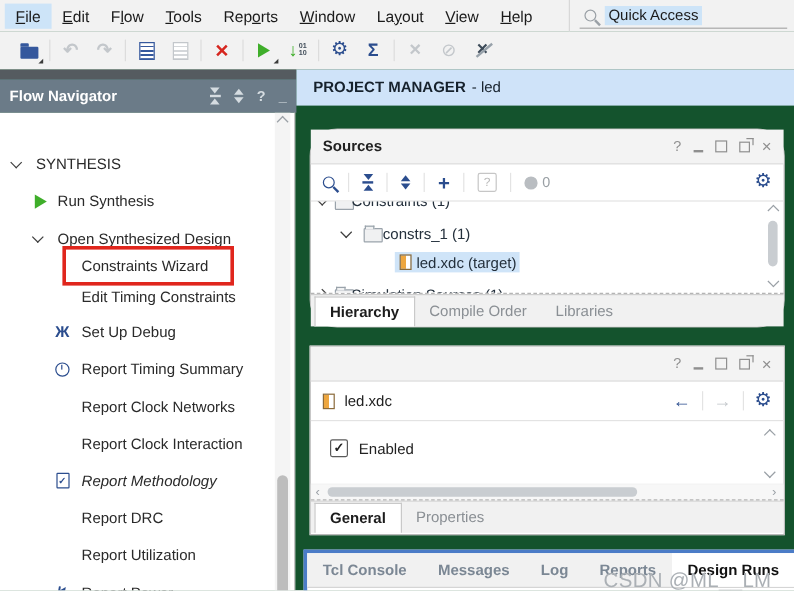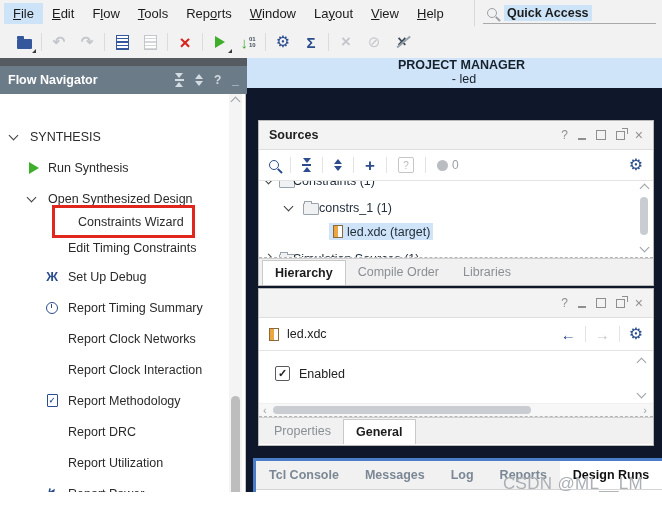--- a/index.html
+++ b/index.html
@@ -1,28 +1,28 @@
 <!DOCTYPE html>
 <html><head>
 <meta charset="utf-8">
 <style>
   html,body{margin:0;padding:0;background:#fff;}
-  #app{position:relative;width:662px;height:492px;overflow:hidden;background:#0f172a;
+  #app{position:relative;width:662px;height:492px;overflow:hidden;background:#14532d;
        font-family:"Liberation Sans",sans-serif;-webkit-font-smoothing:antialiased;}
 
   
   #menubar{position:absolute;left:0;top:0;width:662px;height:26px;background:#f2f2f2;
            display:flex;align-items:center;font-size:13px;color:#1b1b1b;padding-left:4px;box-sizing:border-box;}
   .menu-item{padding:3px 9px;white-space:nowrap;cursor:default;}
   .menu-item.active{background:#cde4f8;}
   .mn{text-decoration:underline;}
   #quick-access{margin-left:auto;align-self:stretch;display:flex;align-items:center;gap:7px;
                 border-left:1px solid #d8d8d8;padding:0 10px 0 12px;position:relative;min-width:165px;}
   #quick-access .ul{position:absolute;left:8px;right:6px;bottom:2px;height:1px;background:#a9a9a9;}
-  #qa-value{background:#cde4f8;padding:1px 3px;font-size:12.5px;color:#1b1b1b;font-weight:bold;}
+  #qa-value{background:#cde4f8;padding:1px 3px;font-size:12.5px;color:#1b1b1b;}
 
   
   #toolbar{position:absolute;left:0;top:26px;width:662px;height:32px;background:#f2f2f2;
            display:flex;align-items:center;padding-left:10px;box-sizing:border-box;}
   .tb-btn{width:26px;height:24px;display:flex;align-items:center;justify-content:center;position:relative;margin:0 1px;}
   .tb-sep{width:1px;height:18px;background:#dcdcdc;margin:0 3px;}
   .dd-corner{position:absolute;right:1px;bottom:1px;width:0;height:0;
              border-left:4px solid transparent;border-bottom:4px solid #3b3b3b;}
 
   
@@ -70,21 +70,21 @@
   .ic-clock::after{content:'';position:absolute;left:3.5px;top:1px;width:1.6px;height:4px;background:#2b4d8e;}
   .ic-clip{width:9px;height:11px;border:1.6px solid #2b4d8e;display:flex;align-items:center;justify-content:center;
            font-size:8px;color:#2b4d8e;font-weight:bold;border-radius:1px;}
   .ic-power{font-size:13px;font-weight:bold;color:#2b4d8e;line-height:1;}
   
   #fn-sb{position:absolute;right:3px;top:0;width:13px;height:418px;background:#f4f4f4;}
   #fn-sb .thumb{position:absolute;left:2px;width:9px;border-radius:5px;background:#bdbdbd;}
 
   
   #pm-bar{position:absolute;left:247px;top:58px;width:415px;height:30px;background:#cfe3f9;
-          display:flex;align-items:center;padding-left:14px;box-sizing:border-box;font-size:12.5px;color:#16212c;flex-direction:column;}
+          display:flex;align-items:center;padding-left:14px;box-sizing:border-box;font-size:12.5px;color:#16212c;}
   #pm-bar b{font-weight:bold;} #pm-bar .sub{margin-left:5px;}
   .panel{position:absolute;background:#fff;border:1px solid #b9b9b9;box-sizing:border-box;}
   .p-title{height:29px;background:#f3f3f3;border-bottom:1px solid #dedede;display:flex;align-items:center;
            padding:0 10px;box-sizing:border-box;}
   .p-title .t{font-weight:bold;font-size:12.5px;color:#222;}
   .win-icons{margin-left:auto;display:flex;align-items:center;gap:10px;color:#8f8f8f;font-size:12px;}
   .wi-min{width:8px;height:8px;border-bottom:2px solid #8f8f8f;}
   .wi-max{width:8px;height:8px;border:1.3px solid #8f8f8f;}
   .wi-float{width:7px;height:7px;border:1.3px solid #8f8f8f;position:relative;}
   .wi-float::after{content:'';position:absolute;right:-4px;top:-4px;width:5px;height:5px;
@@ -245,21 +245,21 @@
           <span class="fn-ic" style="left: 26px;">
             <span class="ic-play sm"></span>
           </span>
           <span class="lbl" style="left: 48px;">Run Synthesis</span>
         </div>
         <div class="fn-row" style="top: 96px;">
           <span class="cv down" style="position: absolute; left: 28px; top: 4px;"></span>
           <span class="lbl" style="left: 48px;">Open Synthesized Design</span>
         </div>
         <div class="fn-row" style="top: 119px;">
-          <span class="lbl" style="left: 78px;">Constraints Wizard</span>
+          <span class="lbl" style="left: 68px;">Constraints Wizard</span>
         </div>
         <div class="fn-row" style="top: 145px;">
           <span class="lbl" style="left: 68px;">Edit Timing Constraints</span>
         </div>
         <div class="fn-row" style="top: 174px;">
           <span class="fn-ic" style="left: 44px;">
             <span class="ic-bug">Ж</span>
           </span>
           <span class="lbl" style="left: 68px;">Set Up Debug</span>
         </div>
@@ -272,21 +272,21 @@
         <div class="fn-row" style="top: 236px;">
           <span class="lbl" style="left: 68px;">Report Clock Networks</span>
         </div>
         <div class="fn-row" style="top: 267px;">
           <span class="lbl" style="left: 68px;">Report Clock Interaction</span>
         </div>
         <div class="fn-row" style="top: 298px;">
           <span class="fn-ic" style="left: 44px;">
             <span class="ic-clip">✓</span>
           </span>
-          <span class="lbl" style="left: 68px;">Report Methodology</span>
+          <span class="lbl" style="left: 68px; font-style: italic;">Report Methodology</span>
         </div>
         <div class="fn-row" style="top: 329px; padding-left: 47px;">
           <span class="lbl" style="left: 68px;">Report DRC</span>
         </div>
         <div class="fn-row" style="top: 360px;">
           <span class="lbl" style="left: 68px;">Report Utilization</span>
         </div>
         <div class="fn-row" style="top: 391px;">
           <span class="fn-ic" style="left: 44px;">
             <span class="ic-power">↯</span>
@@ -299,21 +299,21 @@
       <span class="cv gray" style="position:absolute;left:3px;top:4px;transform:rotate(-135deg);"></span>
       <div class="thumb" style="top:302px;height:116px;"></div>
     </div>
   </div>
 
   <div id="pm-bar">
     <b>PROJECT MANAGER</b>
     <span class="sub">- led</span>
   </div>
 
-  <div class="panel" style="left:258px;top:120px;width:396px;height:166px;">
+  <div class="panel" style="left:258px;top:107px;width:396px;height:166px;border-radius:23px;">
     <div class="p-title">
       <span class="t">Sources</span>
       <span class="win-icons">
           <span>?</span>
           <span class="wi-min"></span>
           <span class="wi-max"></span>
           <span class="wi-float"></span>
           <span class="wi-close">×</span>
         </span>
     </div>
@@ -412,22 +412,22 @@
       </div>
       <span class="cv gray" style="position:absolute;right:8px;top:8px;transform:rotate(-135deg);"></span>
       <span class="cv gray" style="position:absolute;right:8px;bottom:6px;transform:rotate(45deg);"></span>
     </div>
     <div id="hscroll">
       <span class="ar" style="left:4px;">‹</span>
       <div class="thumb"></div>
       <span class="ar" style="right:6px;">›</span>
     </div>
     <div class="tabbar" id="prop-tabs">
+        <div class="tab sel">General</div>
         <div class="tab">Properties</div>
-        <div class="tab sel">General</div>
       </div>
   </div>
 
   <div id="bottom-panel">
     <div id="bp-tabs">
         <div class="bp-tab">Tcl Console</div>
         <span class="bp-sep"></span>
         <div class="bp-tab">Messages</div>
         <span class="bp-sep"></span>
         <div class="bp-tab">Log</div>

